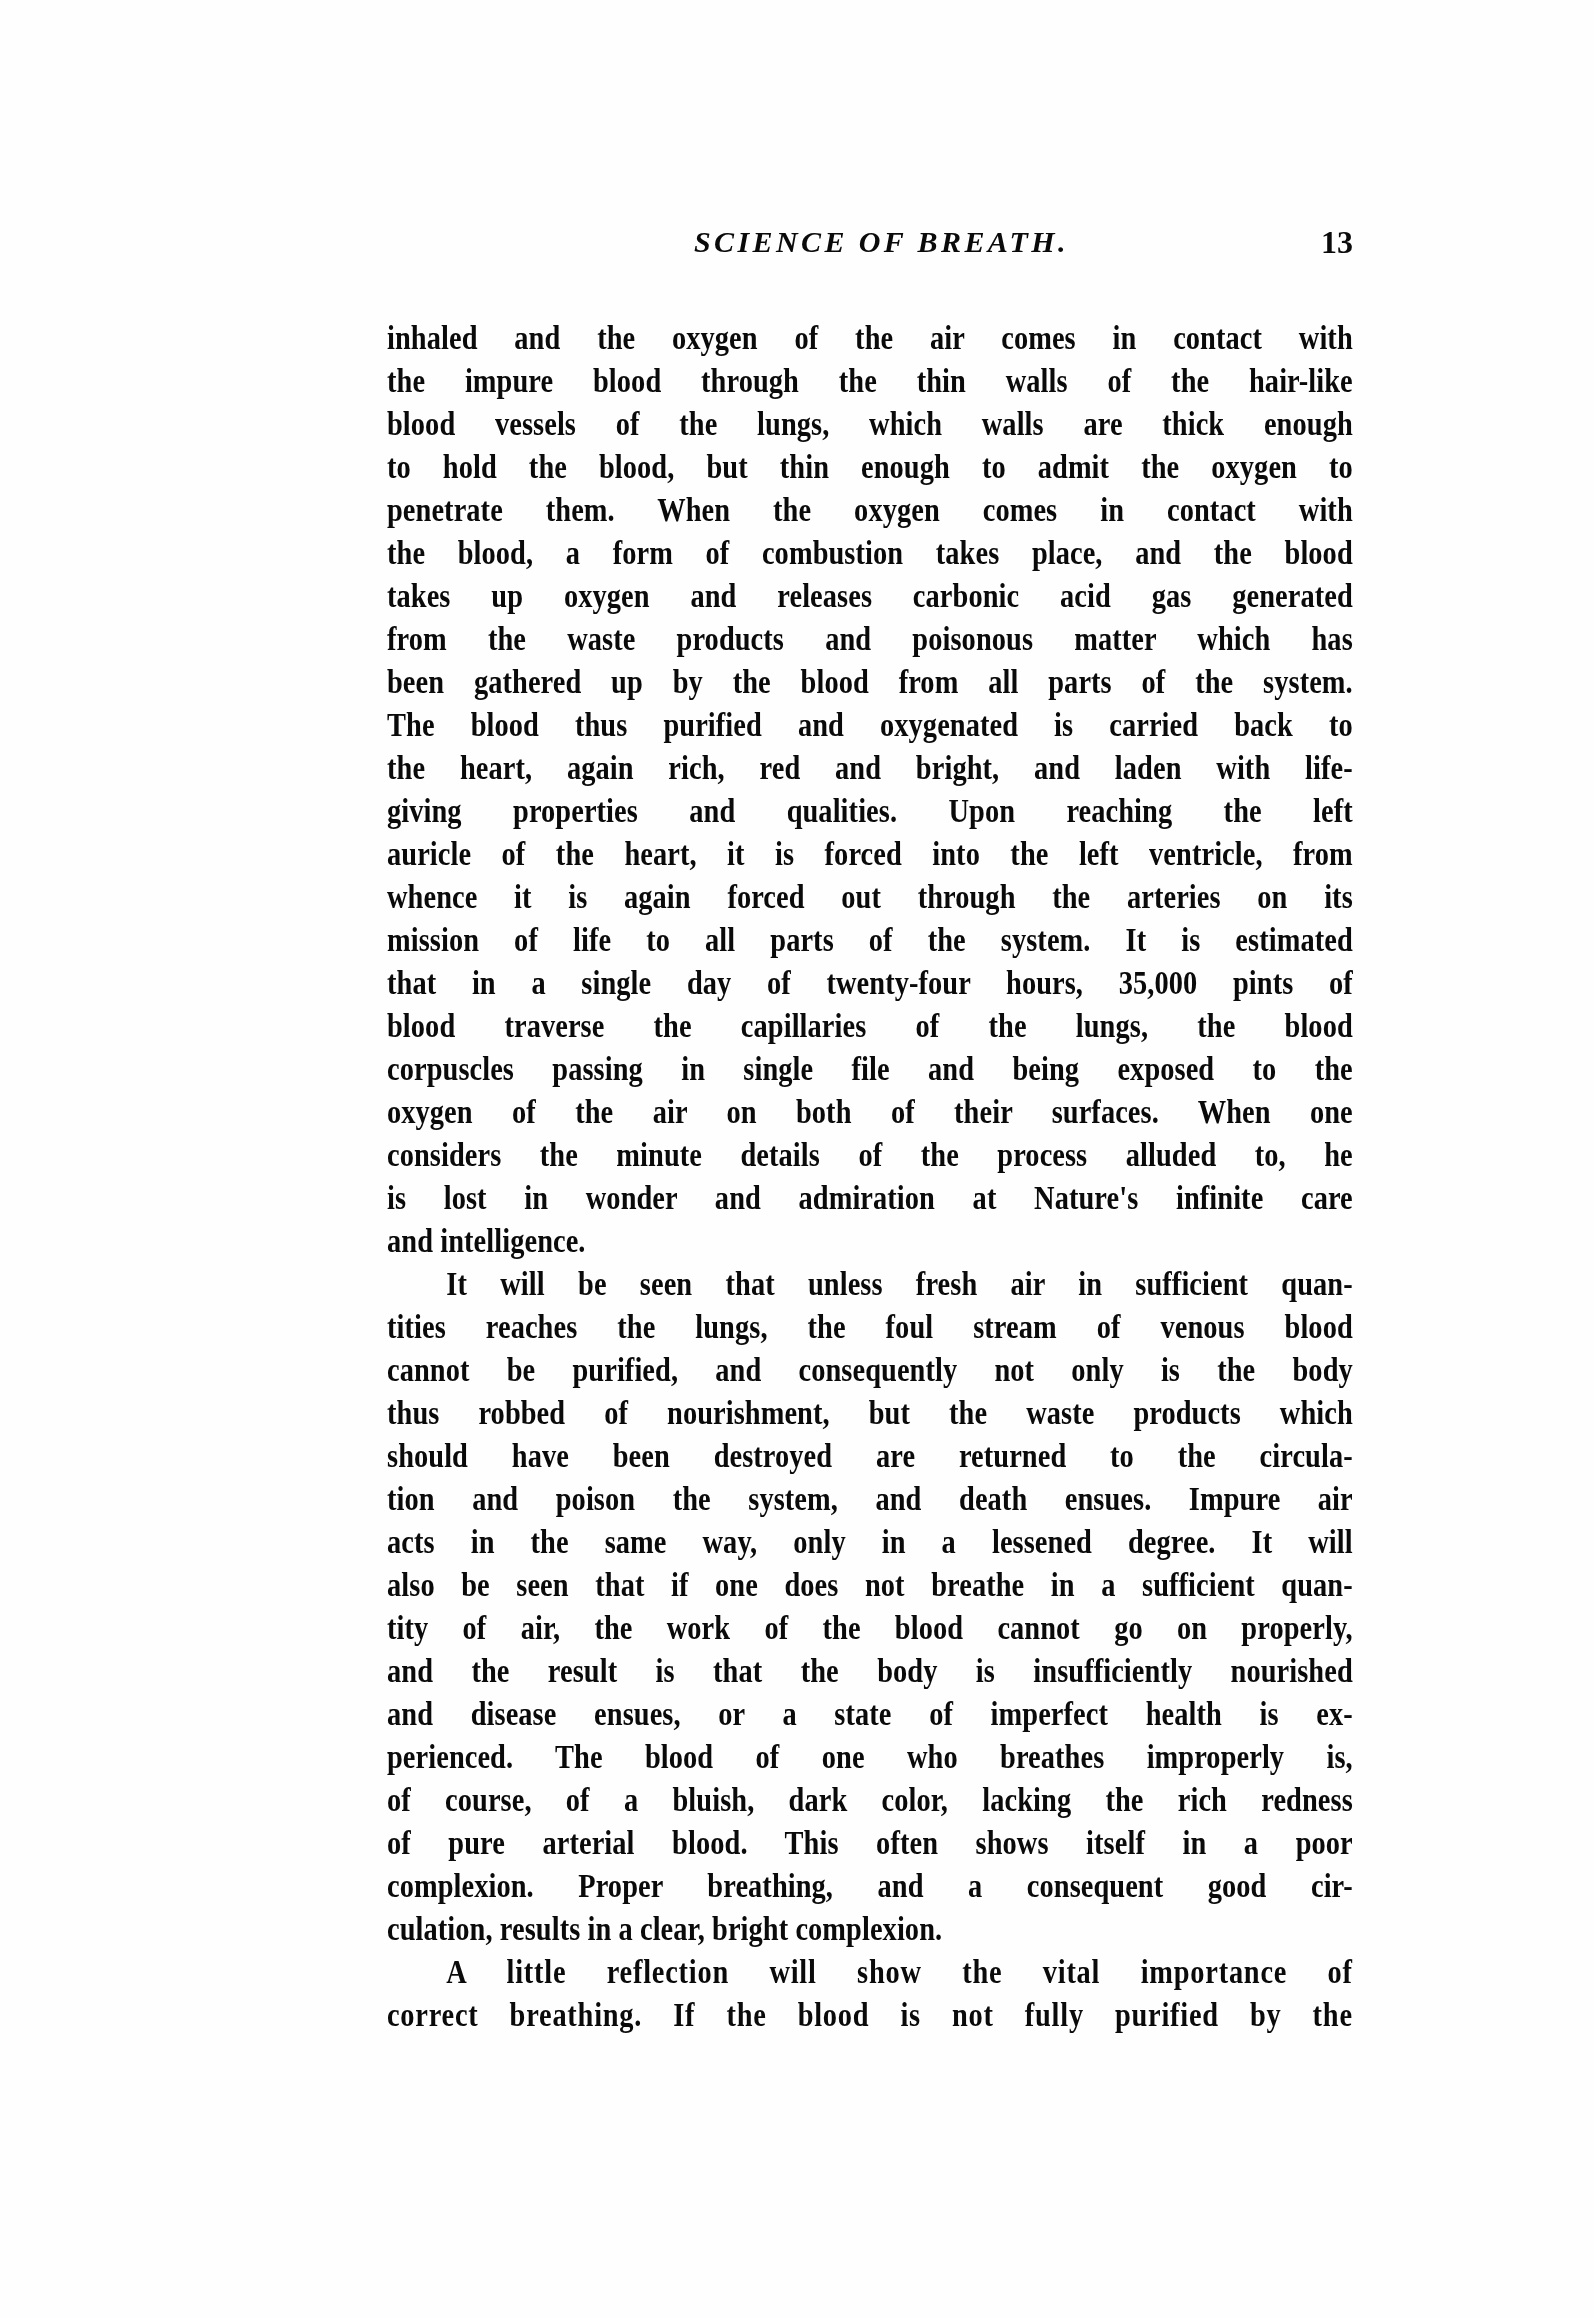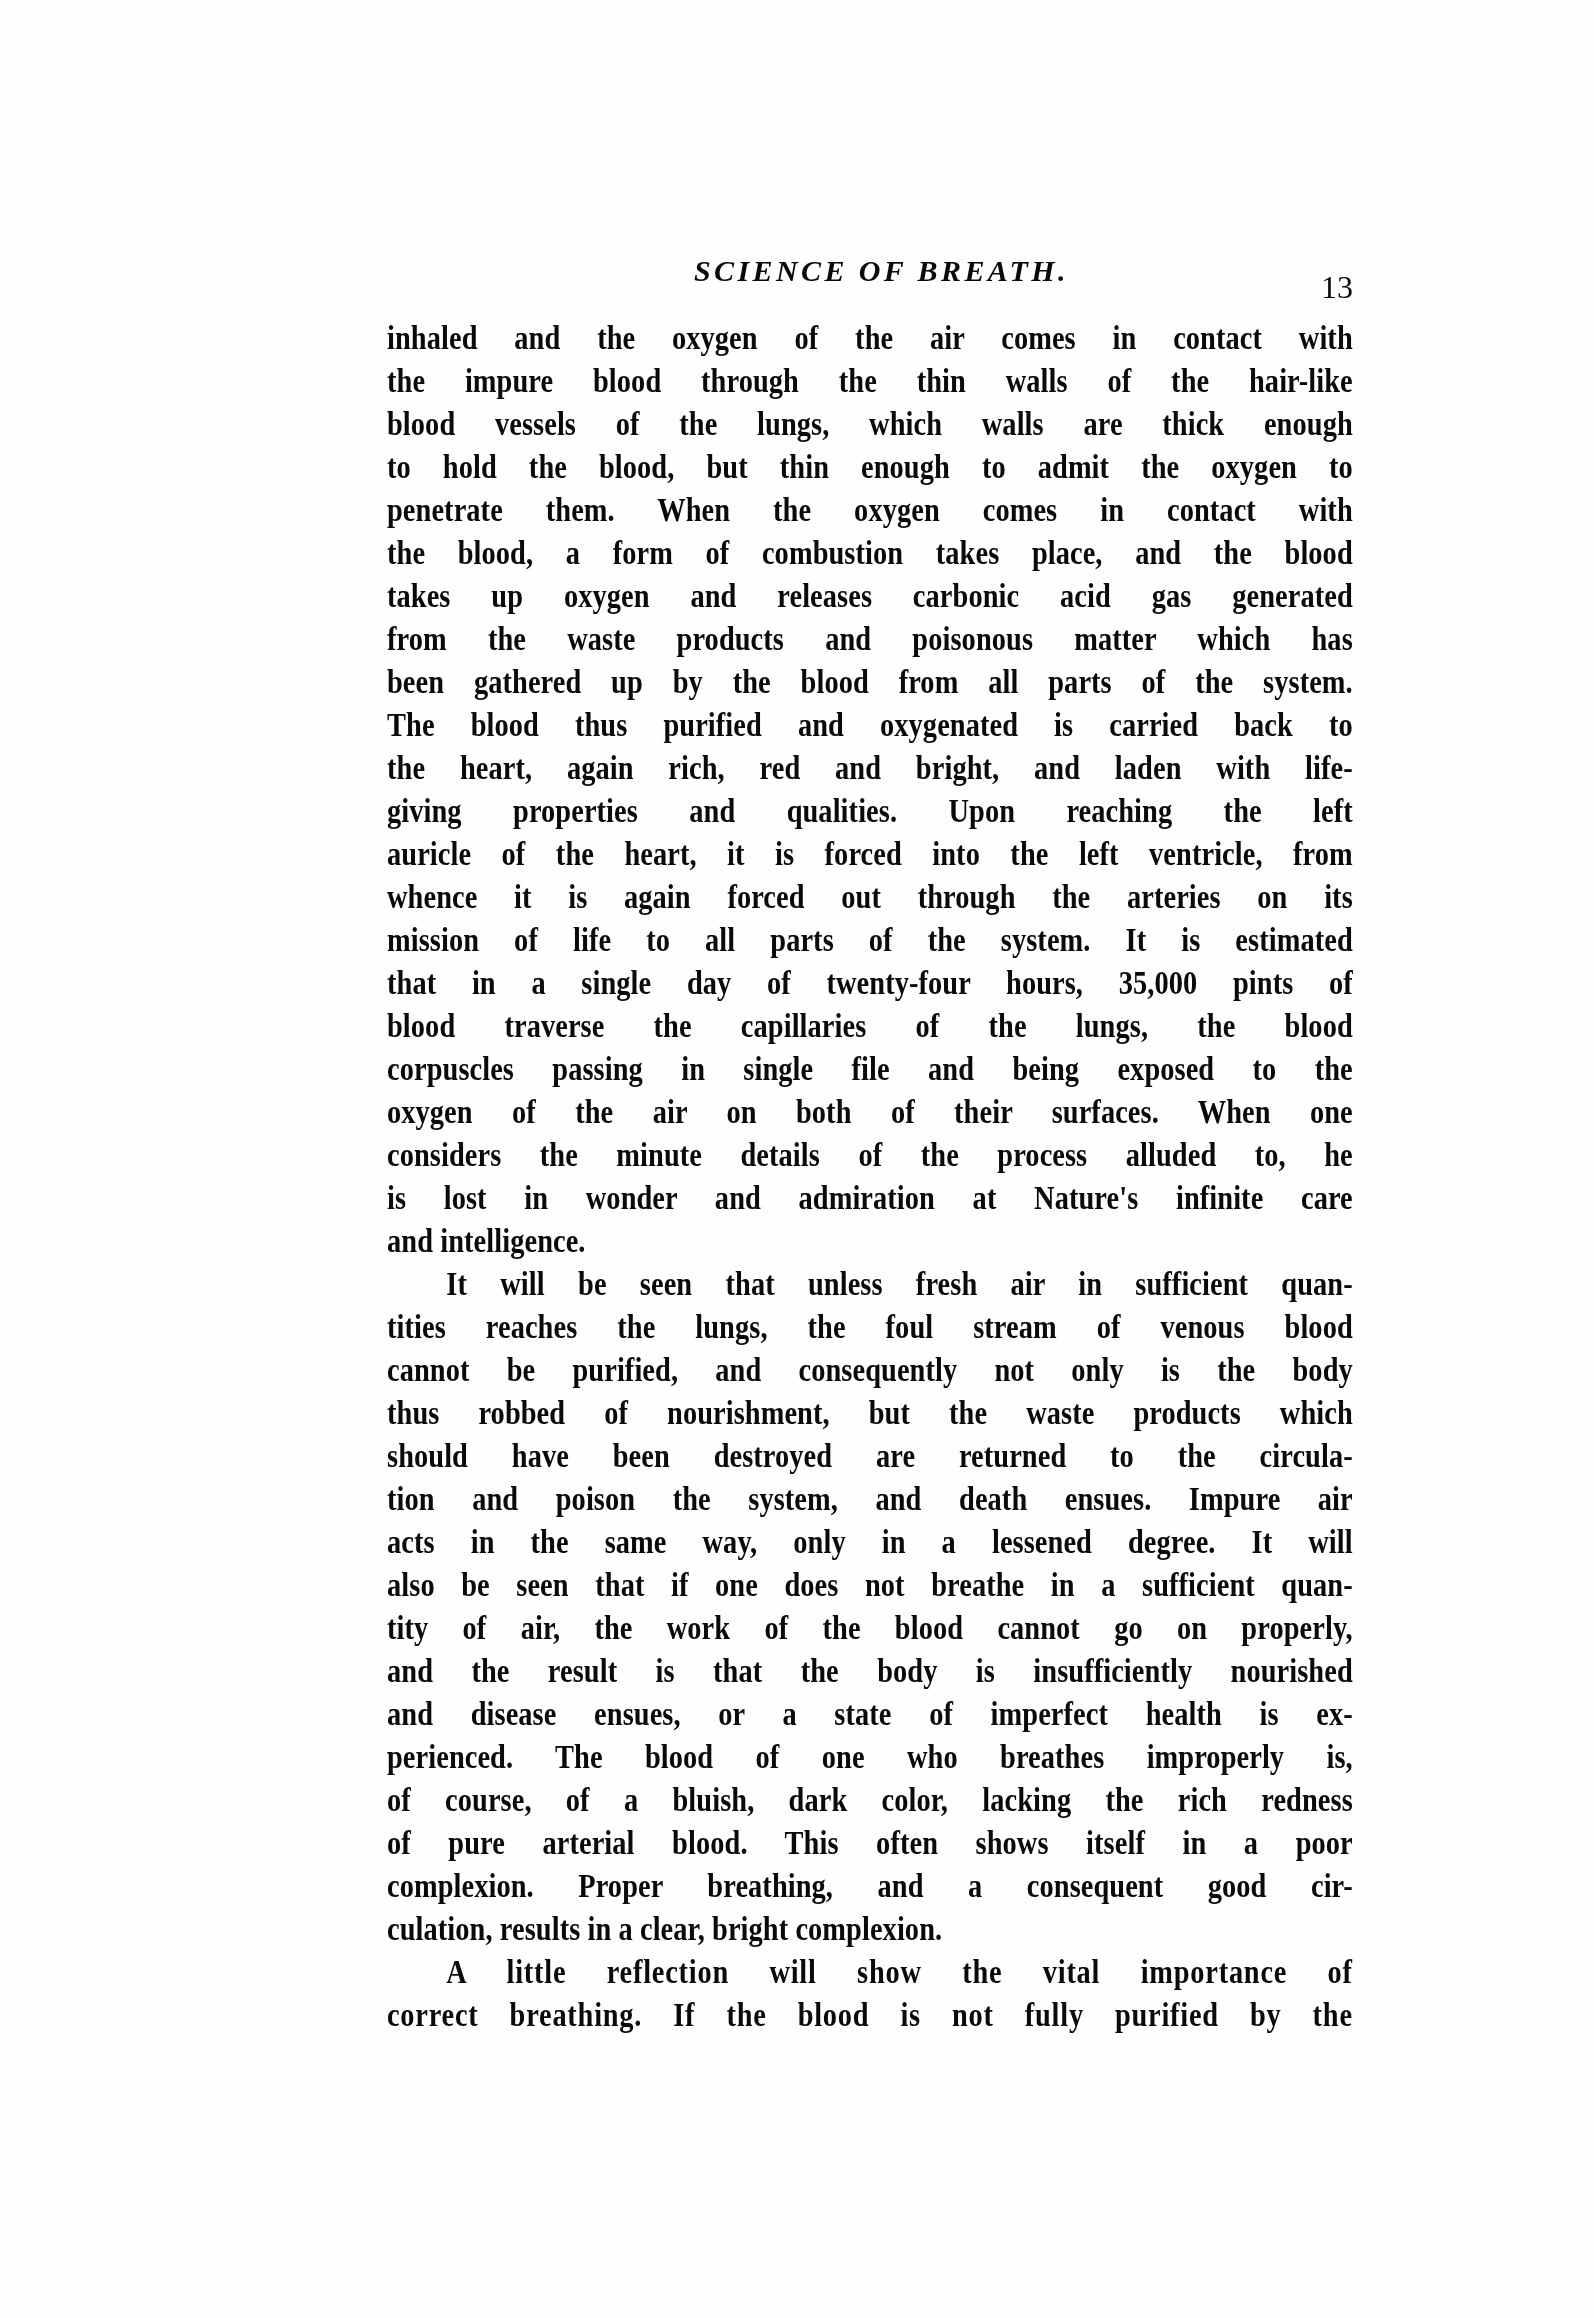--- a/index.html
+++ b/index.html
@@ -21,40 +21,39 @@
       width: 1594px;
       height: 2319px;
       background: #fefefe;
     }
     .running-head {
       position: absolute;
       top: 225px;
       left: 387px;
       width: 966px;
       height: 34px;
-      margin-top: 29px;
     }
     .running-title {
       position: absolute;
       left: 0;
       width: 966px;
       text-align: center;
       font-style: italic;
       font-weight: bold;
       font-size: 30px;
       letter-spacing: 3.4px;
       line-height: 34px;
       padding-left: 23px;
       box-sizing: border-box;
     }
     .page-number {
       position: absolute;
       right: 0;
-      top: 16px;
-      font-weight: normal;
+      top: 0;
+      font-weight: bold;
       font-size: 32px;
       line-height: 34px;
     }
     .body-text {
       position: absolute;
       left: 387px;
       top: 317px;
       width: 966px;
     }
     .line {

